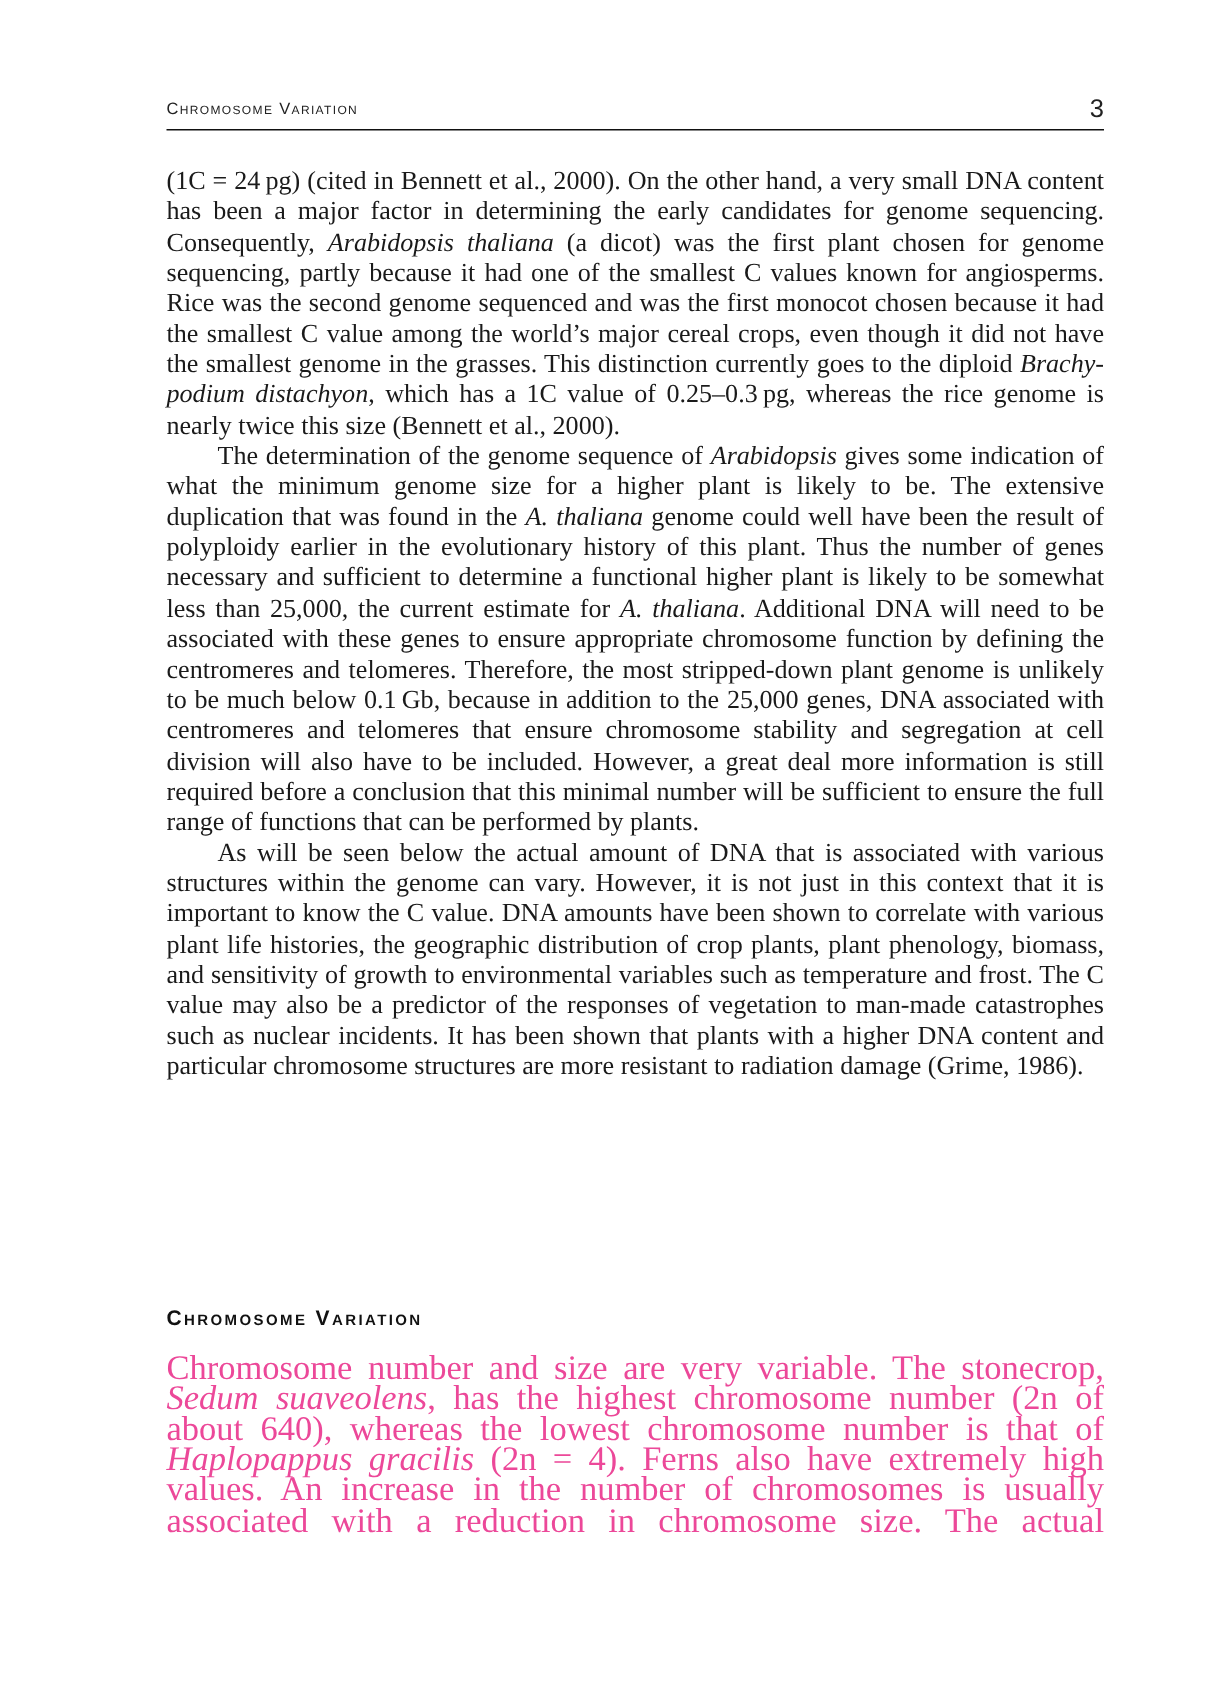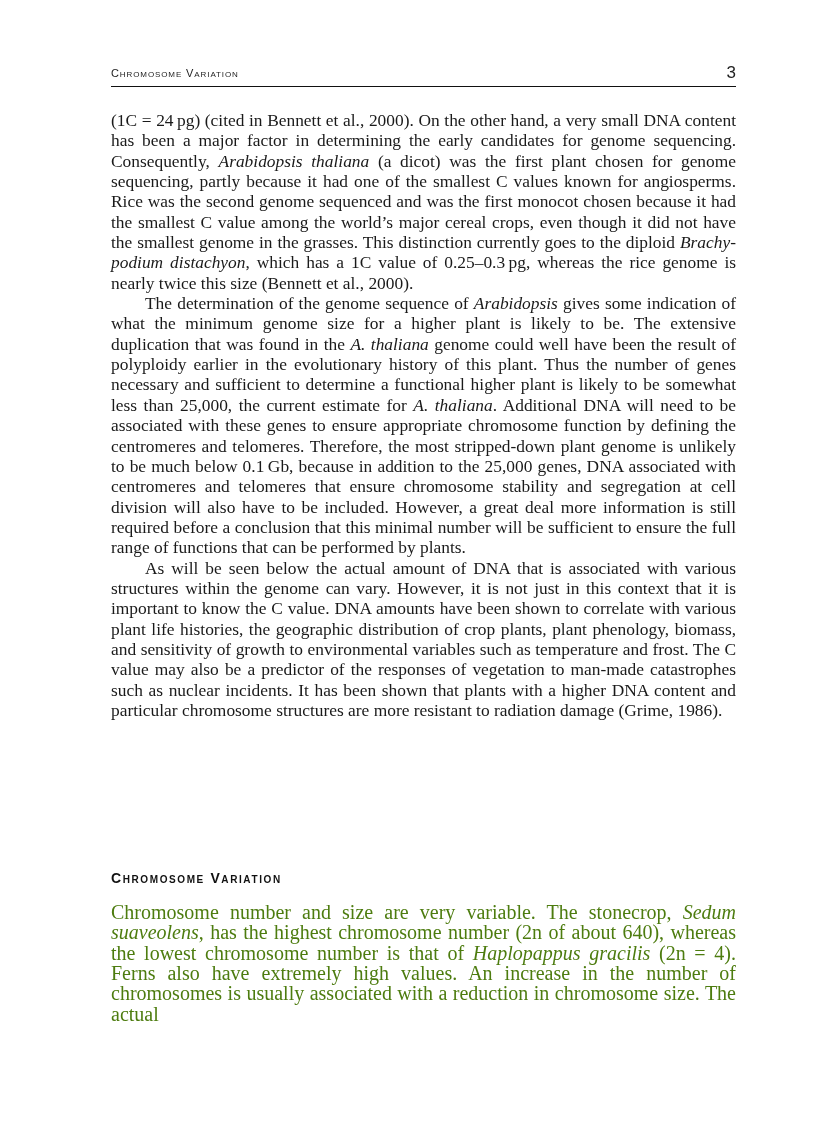--- a/index.html
+++ b/index.html
@@ -24,21 +24,21 @@
   .body p { margin: 0; text-align: justify; }
   .body p.indent { text-indent: 34px; }
   .body em { font-style: italic; font-family: Liberation Serif, serif; }
   .section-heading {
     position: absolute; left: 111px; top: 870px;
     font-family: "Liberation Sans", sans-serif; font-weight: bold; font-size: 14px;
     letter-spacing: 1.6px; font-variant: small-caps; color: #111; margin: 0;
   }
   .section-body {
     position: absolute; left: 111px; top: 902px; width: 625px;
-    font-family: "Liberation Serif", serif; font-size: 20px; line-height: 20.35px; color: #4d7c0f;
+    font-family: "Liberation Serif", serif; font-size: 23px; line-height: 20.35px; color: #ec4899;
   }
   .section-body p { margin: 0; text-align: justify; text-align-last: justify; }
 </style>
 </head>
 <body>
 
 <div class="page">
   <div class="running-head">
     <span class="title">Chromosome Variation</span>
     <span class="pageno">3</span>

